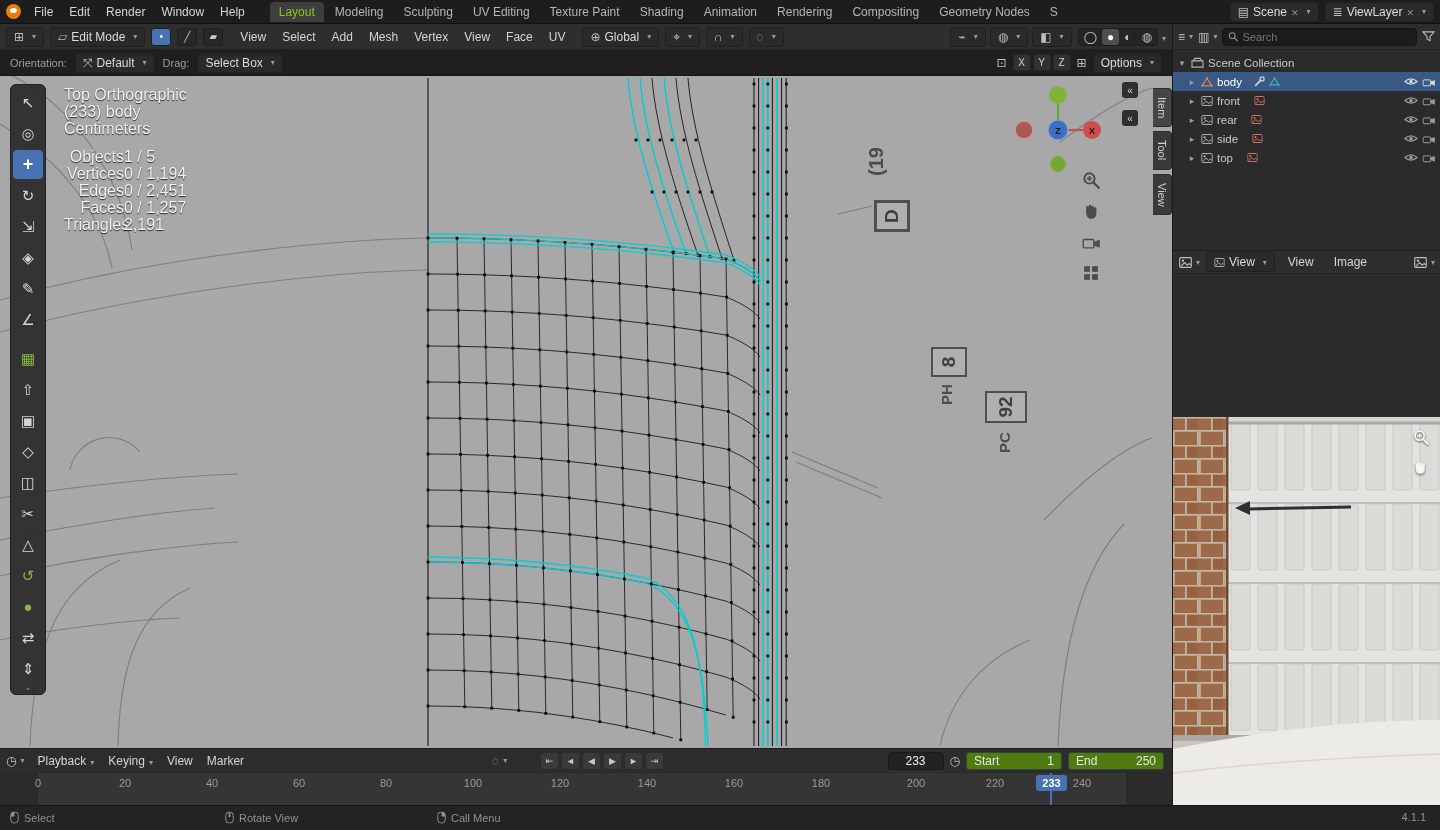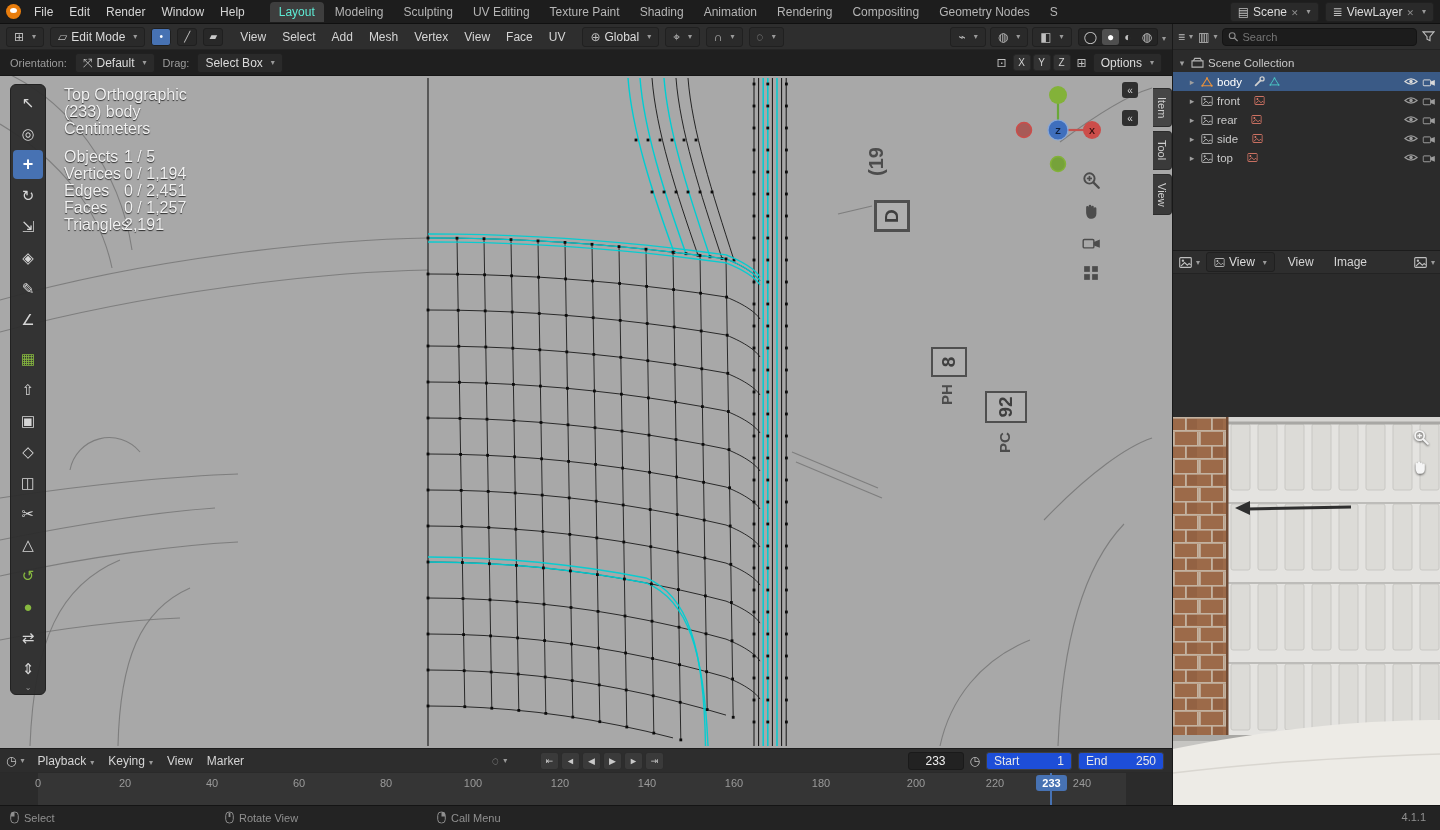--- a/index.html
+++ b/index.html
@@ -8,41 +8,41 @@
 .row{display:flex;align-items:center;}
 .dd::after{content:"▾";font-size:8px;color:#9a9a9a;margin-left:4px;}
 .pill{display:inline-flex;align-items:center;gap:4px;background:#2a2a2a;border:1px solid #202020;border-radius:3px;padding:2px 7px;color:#dcdcdc;white-space:nowrap;}
 .menuitem{padding:2px 7px;color:#d5d5d5;white-space:nowrap;cursor:default;}
 .icon{color:#bfbfbf;display:inline-flex;align-items:center;}
 
 #topbar{left:0;top:0;width:1440px;height:24px;background:#1d1d1d;border-bottom:1px solid #101010;display:flex;align-items:center;gap:2px;padding:0 6px;}
 #blender-logo{width:15px;height:15px;border-radius:50%;background:#e87d0d;position:relative;margin-right:4px;}
 #blender-logo::after{content:"";position:absolute;left:4px;top:4px;width:7px;height:5px;border-radius:50%;background:#fff;}
 .wstab{padding:3px 9px;color:#b5b5b5;border-radius:4px 4px 0 0;white-space:nowrap;}
-.wstab.active{background:#3e3e3e;color:#5eead4;}
+.wstab.active{background:#3e3e3e;color:#84cc16;}
 #topbar-right{margin-left:auto;display:flex;align-items:center;gap:6px;}
 .x::after{content:"✕";font-size:9px;color:#8d8d8d;}
 
 #header2{left:0;top:24px;width:1172px;height:26px;background:#2e2e2e;border-bottom:1px solid #242424;display:flex;align-items:center;gap:6px;padding:0 6px;}
 .selbtn{width:20px;height:18px;display:flex;align-items:center;justify-content:center;background:#282828;border:1px solid #1f1f1f;border-radius:3px;color:#c9c9c9;font-size:10px;}
 .selbtn.active{background:#4772b3;color:#fff;}
 #header2 .menus{display:flex;gap:2px;margin:0 4px;}
 .shadegrp{display:inline-flex;background:#242424;border-radius:3px;border:1px solid #1d1d1d;}
 .shadegrp span{padding:1px 5px;color:#c5c5c5;}
 .shadegrp span.active{background:#4f4f4f;border-radius:3px;color:#fff;}
 
 #toolrow{left:0;top:50px;width:1172px;height:26px;background:#1f1f1f;border-bottom:1px solid #161616;display:flex;align-items:center;gap:8px;padding:0 10px;}
 .lbl{color:#9c9c9c;font-size:11px;}
 .axisbtn{width:18px;height:17px;background:#323232;border:1px solid #262626;border-radius:3px;color:#d2d2d2;font-size:10px;display:flex;align-items:center;justify-content:center;}
 
 #viewport{left:0;top:76px;width:1172px;height:672px;background:#a8a8a8;overflow:hidden;}
 #overlay-text{left:64px;top:10px;color:#f2f2f2;text-shadow:0 1px 1px rgba(20,20,20,.85);font-size:16px;line-height:17px;}
 #overlay-stats{margin-top:11px;}
 #overlay-stats .srow{display:flex;}
-#overlay-stats .sl{width:60px;}
+#overlay-stats .sl{width:60px;text-align:right;}
 .bp{color:#4c4c4c;font-weight:bold;transform:rotate(-90deg);}
 .bpbox{border:3px solid #4f4f4f;display:flex;align-items:center;justify-content:center;color:#3f3f3f;font-weight:bold;transform:rotate(-90deg);background:rgba(190,190,190,.35);}
 .sidetab{writing-mode:vertical-rl;background:#3a3a3a;color:#cfcfcf;font-size:11px;padding:8px 3px;border-radius:0 4px 4px 0;border:1px solid #2c2c2c;border-left:none;}
 .navbtn{width:24px;height:24px;display:flex;align-items:center;justify-content:center;color:#4c4c4c;}
 .regbtn{width:16px;height:16px;background:#2f2f2f;border-radius:3px;color:#d5d5d5;font-size:10px;display:flex;align-items:center;justify-content:center;}
 
 #ltoolbar{left:10px;top:84px;width:36px;background:rgba(44,44,44,.94);border:1px solid #222;border-radius:6px;padding:3px 0;display:flex;flex-direction:column;align-items:center;gap:2px;}
 .tool{width:30px;height:29px;border-radius:4px;display:flex;align-items:center;justify-content:center;color:#d6d6d6;font-size:15px;}
 .tool.active{background:#4772b3;color:#fff;}
 .tool.green{color:#87b93f;}
@@ -58,21 +58,21 @@
 .disc{color:#9f9f9f;font-size:9px;width:10px;text-align:center;}
 
 #imghdr{height:24px;background:#2e2e2e;border-top:1px solid #1c1c1c;border-bottom:1px solid #232323;display:flex;align-items:center;gap:6px;padding:0 6px;}
 #photo-wrap{position:relative;width:268px;height:531px;background:#101010;}
 
 #timeline{left:0;top:748px;width:1172px;height:24px;background:#2d2d2d;border-top:1px solid #1c1c1c;display:flex;align-items:center;}
 #ruler{left:0;top:772px;width:1172px;height:33px;background:#353535;border-top:1px solid #2a2a2a;}
 .tick{position:absolute;top:4px;transform:translateX(-50%);color:#9a9a9a;font-size:11px;}
 .tbtn{width:19px;height:18px;display:flex;align-items:center;justify-content:center;color:#c9c9c9;background:#3a3a3a;border:1px solid #2c2c2c;border-radius:3px;font-size:9px;}
 .framefield{width:56px;height:18px;background:#222;border:1px solid #1a1a1a;border-radius:3px;color:#efefef;display:flex;align-items:center;justify-content:center;}
-.rangefield{width:86px;height:18px;background:#1d4ed8;border:1px solid #3e3e3e;border-radius:3px;color:#e8e8e8;display:flex;align-items:center;justify-content:space-between;padding:0 7px;}
+.rangefield{width:96px;height:18px;background:#4d7c0f;border:1px solid #3e3e3e;border-radius:3px;color:#e8e8e8;display:flex;align-items:center;justify-content:space-between;padding:0 7px;}
 
 #statusbar{left:0;top:805px;width:1440px;height:25px;background:#232323;border-top:1px solid #141414;color:#909090;font-size:11px;}
 .hint{position:absolute;top:5px;display:flex;align-items:center;gap:5px;}
 svg.sym{display:block;}
 </style>
 </head>
 <body>
 
 <svg width="0" height="0" style="position:absolute">
   <defs>

